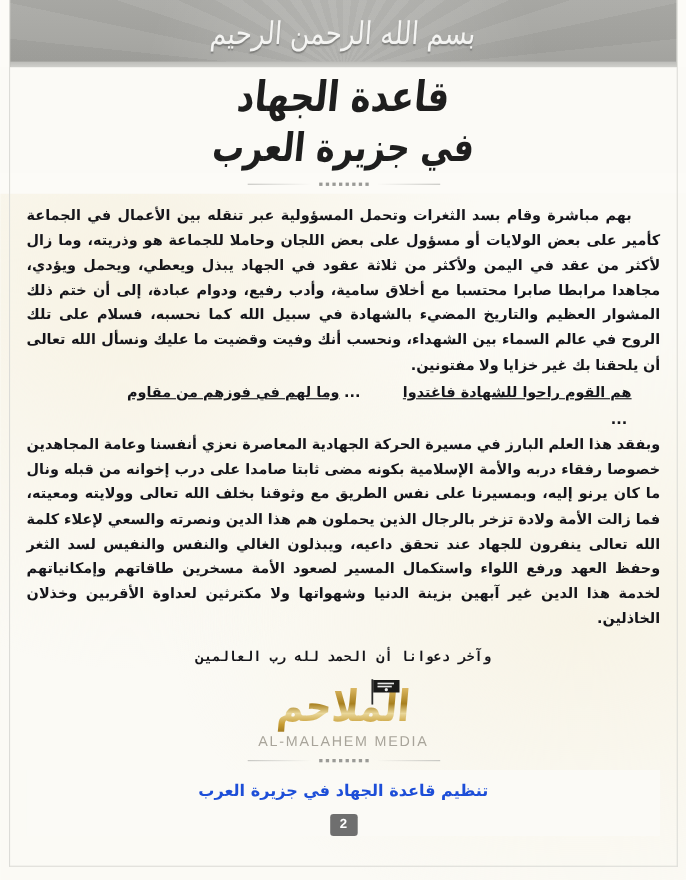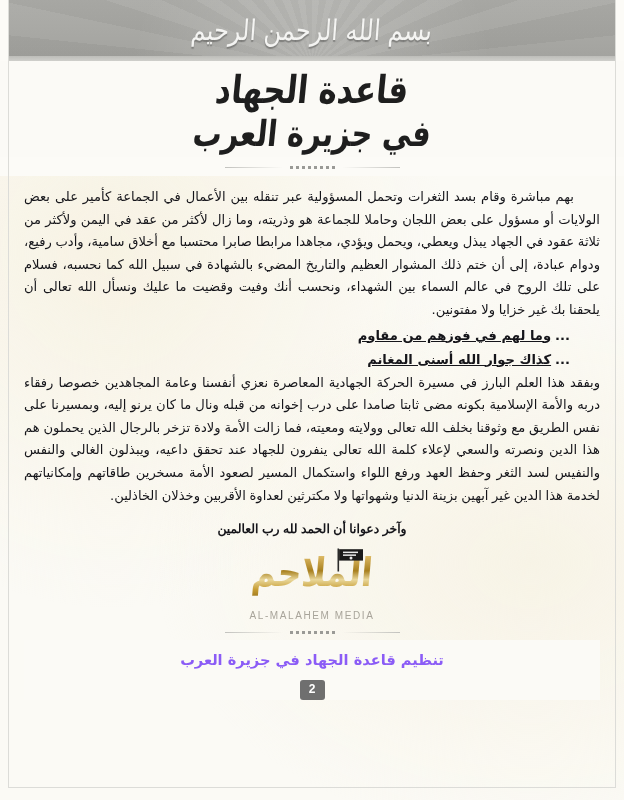--- a/index.html
+++ b/index.html
@@ -139,21 +139,21 @@
       #fbfaf5;
   }
 
   p.para {
     margin: 0 0 2px;
     text-align: justify;
     text-align-last: right;
     direction: rtl;
     color: #15151a;
     font-family: "DejaVu Sans", "Liberation Sans", sans-serif;
-    font-weight: normal;
+    font-weight: bold;
     font-size: 13.1px;
     line-height: 22.6px;
     text-indent: 26px;
     word-spacing: -0.5px;
   }
   p.para.no-indent { text-indent: 0; }
 
   
   .verse {
     display: flex;
@@ -173,21 +173,21 @@
     text-decoration: underline;
   }
   .verse .hemistich.first { padding-left: 4px; }
   .verse .sep-dots { padding: 0 4px; }
 
   .closing {
     margin: 14px 0 0;
     text-align: center;
     direction: rtl;
     color: #15151a;
-    font-family: Liberation Sans, sans-serif;
+    font-family: Liberation Mono, monospace;
     font-weight: bold;
     font-size: 12.4px;
   }
 
   
   .logo-block {
     margin-top: 14px;
     text-align: center;
   }
   .logo-mark {
@@ -215,38 +215,38 @@
         #f6e9c2 0%, #d8b45e 22%, #a8801f 46%,
         #e9d79a 62%, #c79c32 80%, #8d6a19 100%);
     -webkit-background-clip: text;
     background-clip: text;
     color: transparent;
     -webkit-text-fill-color: transparent;
     text-shadow: none;
     white-space: nowrap;
   }
   .logo-caption {
-    margin-top: 14px;
+    margin-top: 1px;
     font-family: "Liberation Sans", sans-serif;
-    font-size: 10px;
+    font-size: 13px;
     letter-spacing: 1.6px;
     color: #a8a49a;
     direction: ltr;
   }
 
   
   .footer {
     padding: 8px 0 0;
     text-align: center;
     background: #fbfaf6;
   }
   .footer-org,
   .footer-date {
     direction: rtl;
-    color: #8b5cf6;
+    color: #1d4ed8;
     font-family: "DejaVu Sans", "Liberation Sans", sans-serif;
     font-weight: bold;
     font-size: 14.6px;
     line-height: 23px;
     white-space: nowrap;
   }
   .page-badge {
     display: inline-block;
     margin-top: 9px;
     min-width: 13px;
@@ -290,27 +290,27 @@
         <i></i>
     </span>
     <span class="rule right"></span>
   </div>
 
   <div class="content">
 
     <p class="para">بهم مباشرة وقام بسد الثغرات وتحمل المسؤولية عبر تنقله بين الأعمال في الجماعة كأمير على بعض الولايات أو مسؤول على بعض اللجان وحاملا للجماعة هو وذريته، وما زال لأكثر من عقد في اليمن ولأكثر من ثلاثة عقود في الجهاد يبذل ويعطي، ويحمل ويؤدي، مجاهدا مرابطا صابرا محتسبا مع أخلاق سامية، وأدب رفيع، ودوام عبادة، إلى أن ختم ذلك المشوار العظيم والتاريخ المضيء بالشهادة في سبيل الله كما نحسبه، فسلام على تلك الروح في عالم السماء بين الشهداء، ونحسب أنك وفيت وقضيت ما عليك ونسأل الله تعالى أن يلحقنا بك غير خزايا ولا مفتونين.</p>
 
     <div class="verse">
+      <span class="hemistich first">هم القوم راحوا للشهادة فاغتدوا</span>
       <span class="sep-dots">...</span>
       <span class="hemistich">وما لهم في فوزهم من مقاوم</span>
     </div>
 
     <div class="verse">
       <span class="sep-dots">...</span>
-      <span class="hemistich">كذاك جوار الله أسنى المغانم</span>
     </div>
 
     <p class="para no-indent">وبفقد هذا العلم البارز في مسيرة الحركة الجهادية المعاصرة نعزي أنفسنا وعامة المجاهدين خصوصا رفقاء دربه والأمة الإسلامية بكونه مضى ثابتا صامدا على درب إخوانه من قبله ونال ما كان يرنو إليه، وبمسيرنا على نفس الطريق مع وثوقنا بخلف الله تعالى وولايته ومعيته، فما زالت الأمة ولادة تزخر بالرجال الذين يحملون هم هذا الدين ونصرته والسعي لإعلاء كلمة الله تعالى ينفرون للجهاد عند تحقق داعيه، ويبذلون الغالي والنفس والنفيس لسد الثغر وحفظ العهد ورفع اللواء واستكمال المسير لصعود الأمة مسخرين طاقاتهم وإمكانياتهم لخدمة هذا الدين غير آبهين بزينة الدنيا وشهواتها ولا مكترثين لعداوة الأقربين وخذلان الخاذلين.</p>
 
     <p class="closing">وآخر دعوانا أن الحمد لله رب العالمين</p>
 
     <div class="logo-block">
       <div class="logo-mark">
         <svg class="logo-flag" viewBox="0 0 30 24">
           <rect x="1.5" y="0.5" width="1.6" height="23" fill="#2b2b2b"></rect>

